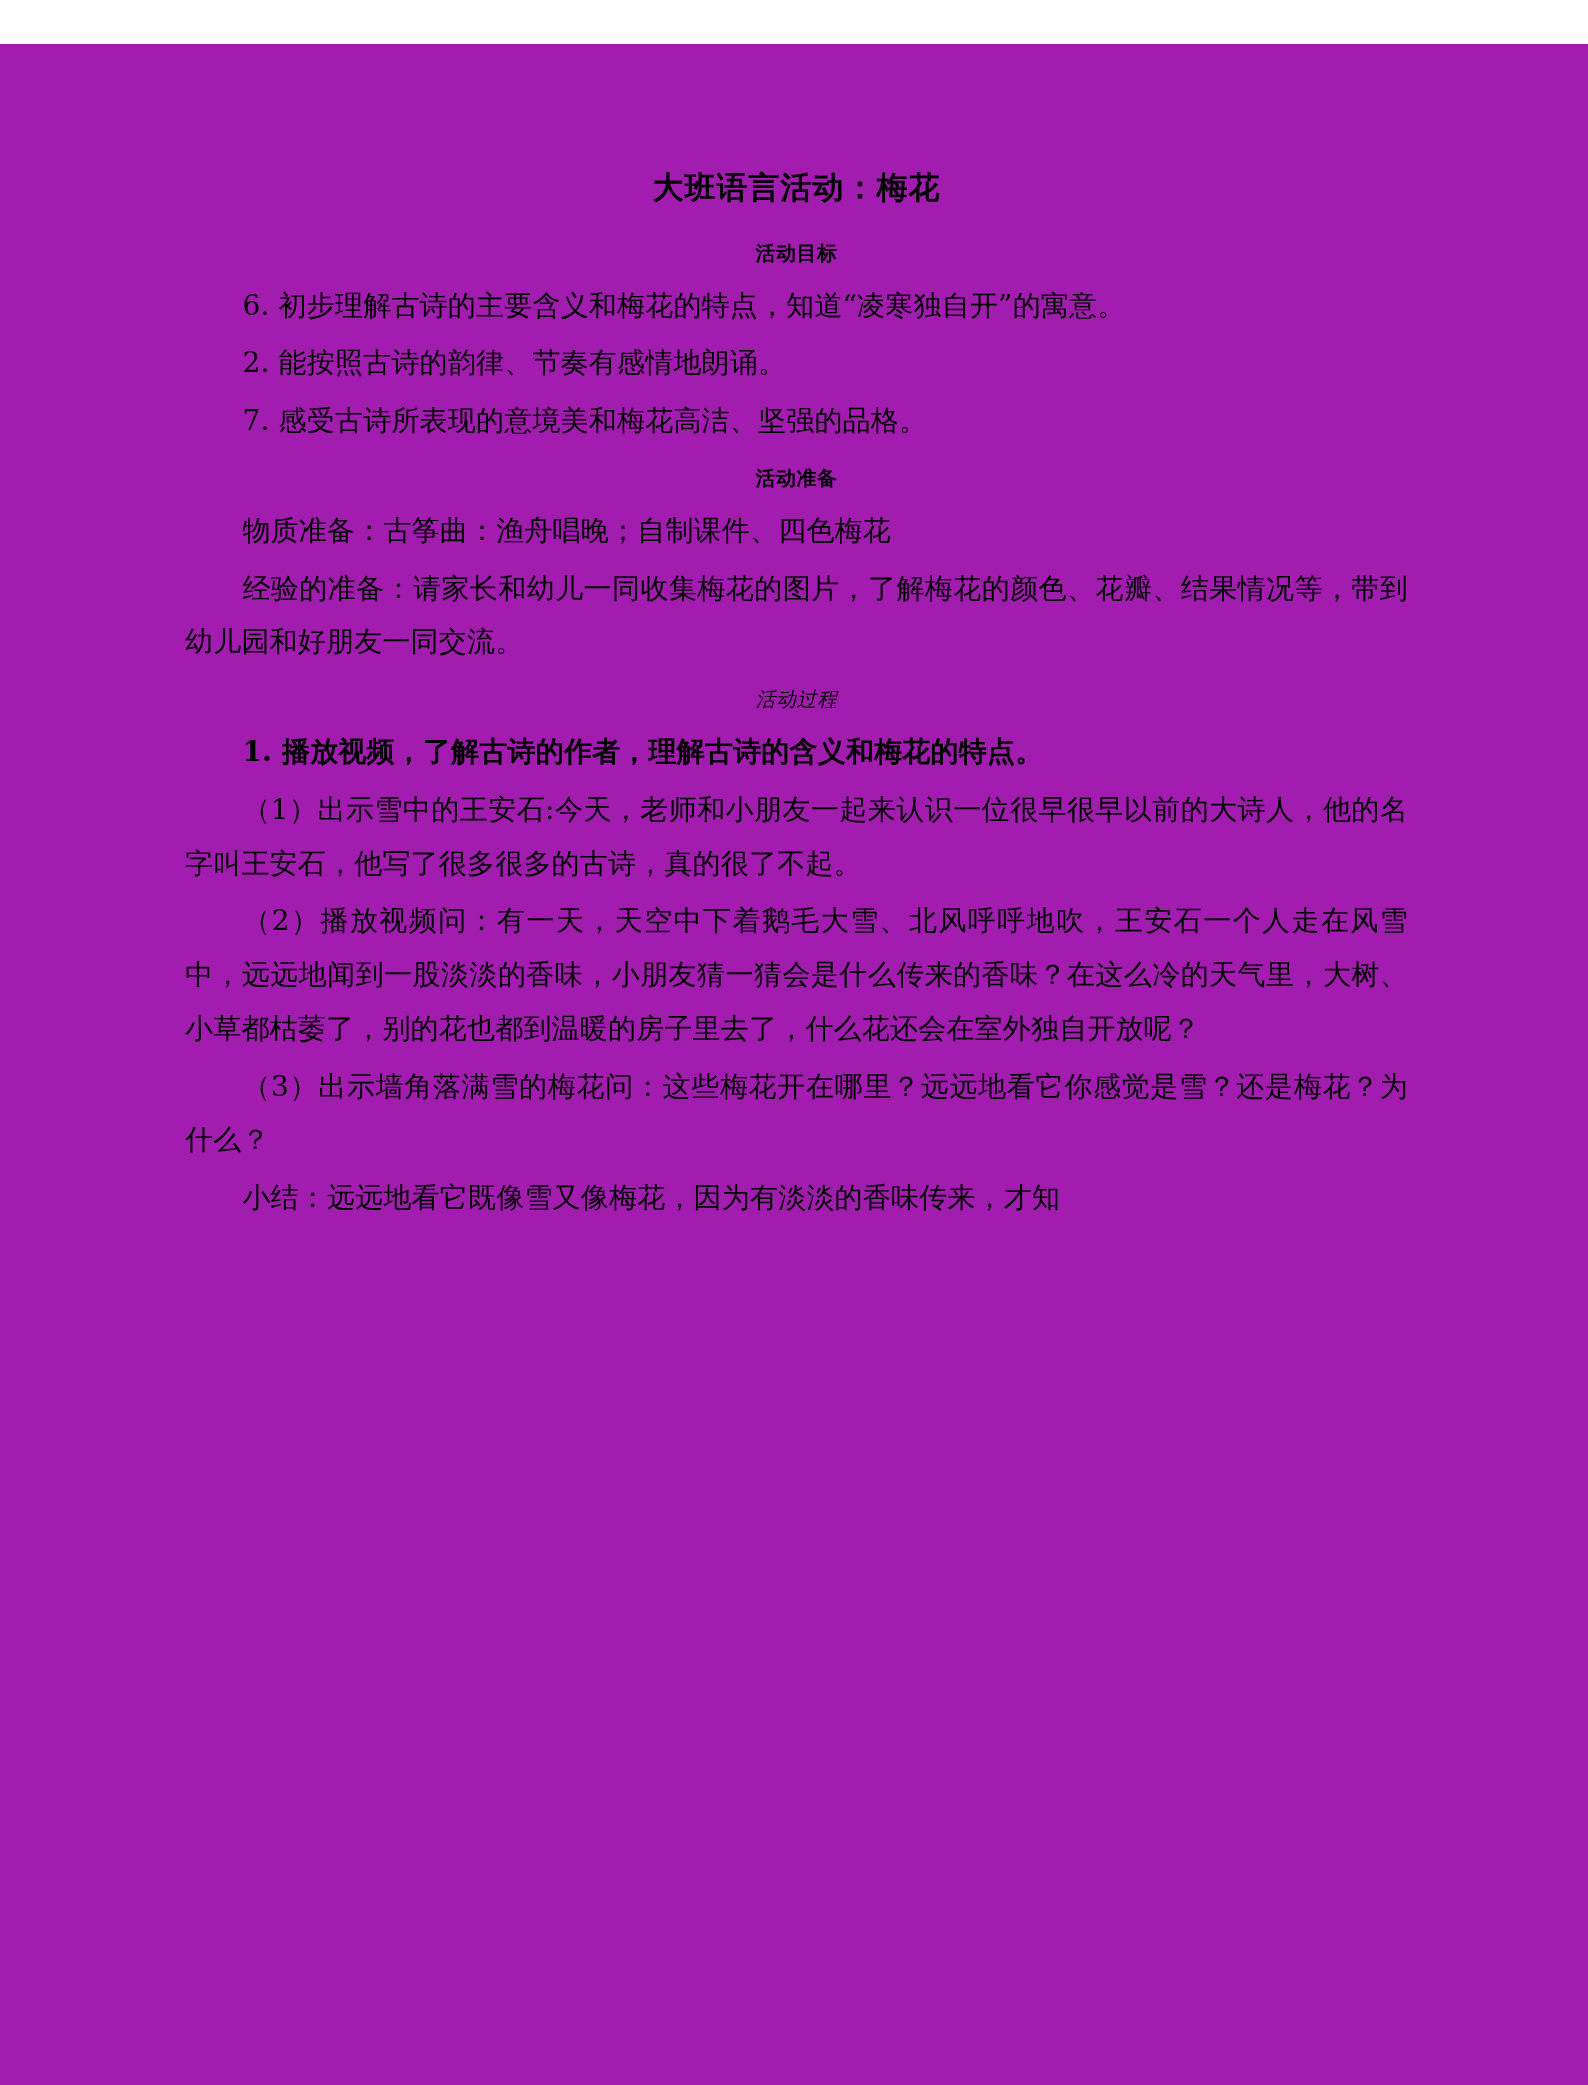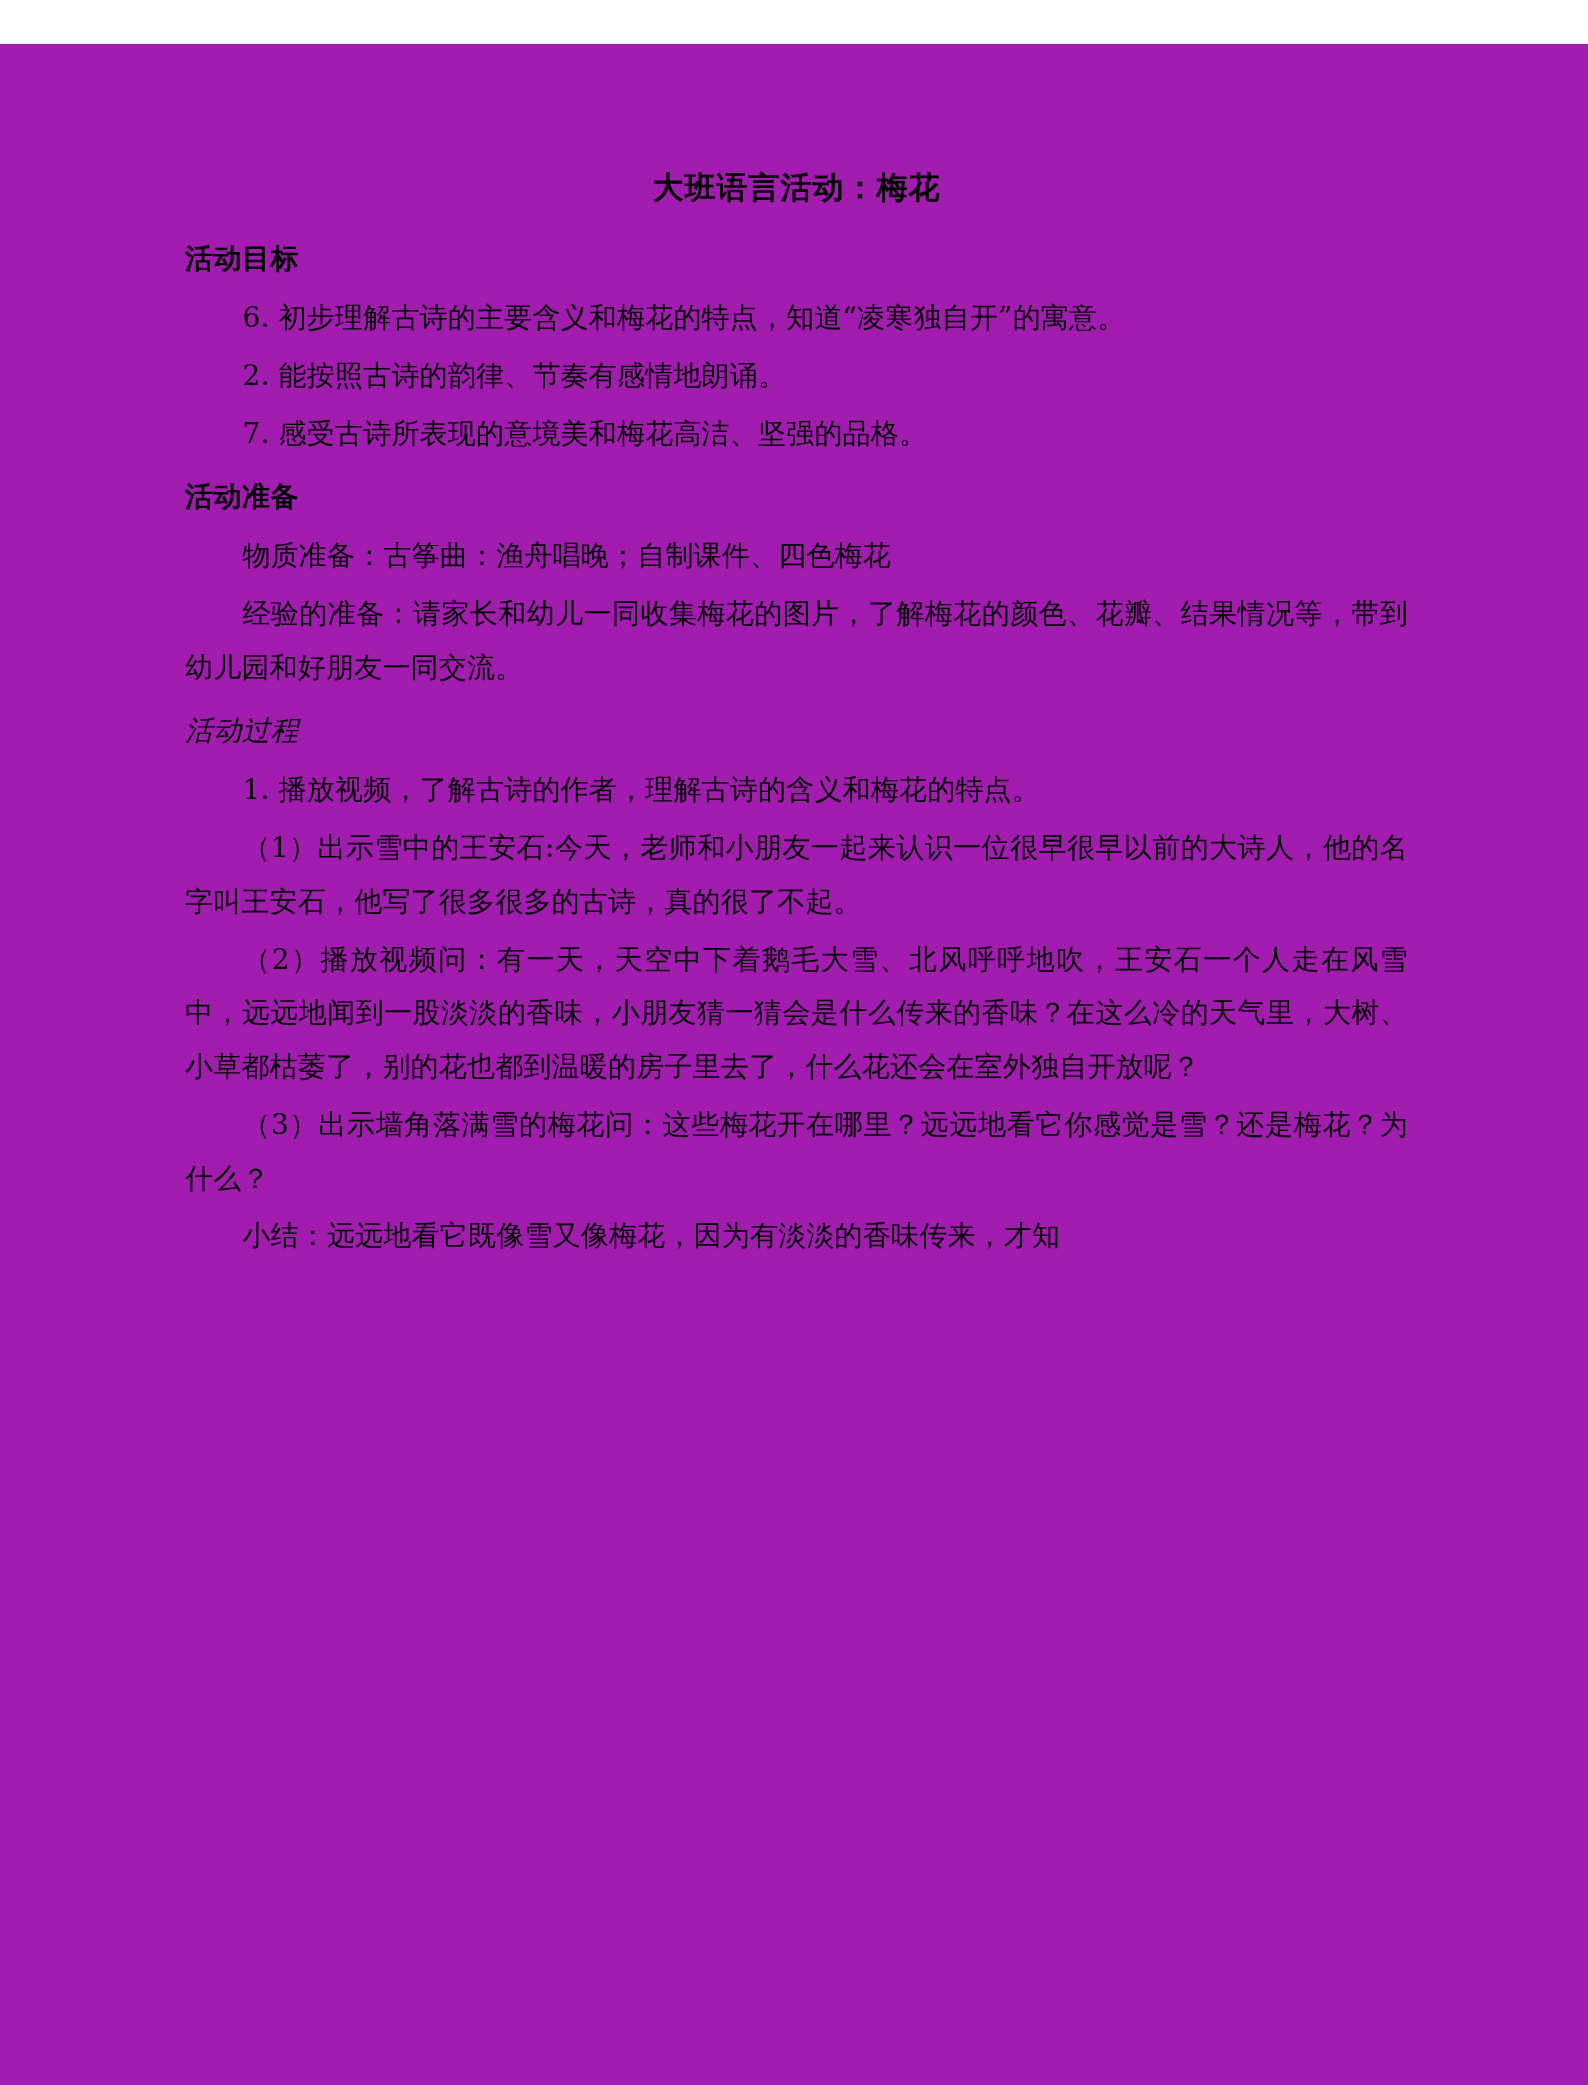--- a/index.html
+++ b/index.html
@@ -25,42 +25,42 @@
   }
   .doc-title {
     text-align: center;
     font-size: 31px;
     font-weight: bold;
     letter-spacing: 1px;
     line-height: 1.5;
     margin: 24px 0 26px 0;
   }
   .section-heading {
-    font-size: 28px;
+    font-size: 20px;
     font-weight: bold;
     letter-spacing: 0.5px;
     line-height: 1.6;
     margin: 14px 0 10px 0;
-    text-align: left;
+    text-align: center;
   }
   .section-heading.plain {
     font-weight: normal;
     font-style: italic;
   }
   p.body-text {
     font-size: 28px;
     line-height: 1.92;
     margin: 0 0 4px 0;
     text-align: justify;
     text-justify: inter-ideograph;
     text-indent: 2.05em;
     letter-spacing: 0.2px;
   }
   p.body-text.bold {
-    font-weight: normal;
+    font-weight: bold;
   }
   p.body-text.tight {
     margin-bottom: 0;
   }
   .content-block {
     margin: 0;
     padding: 0;
   }
 </style>
 </head>

